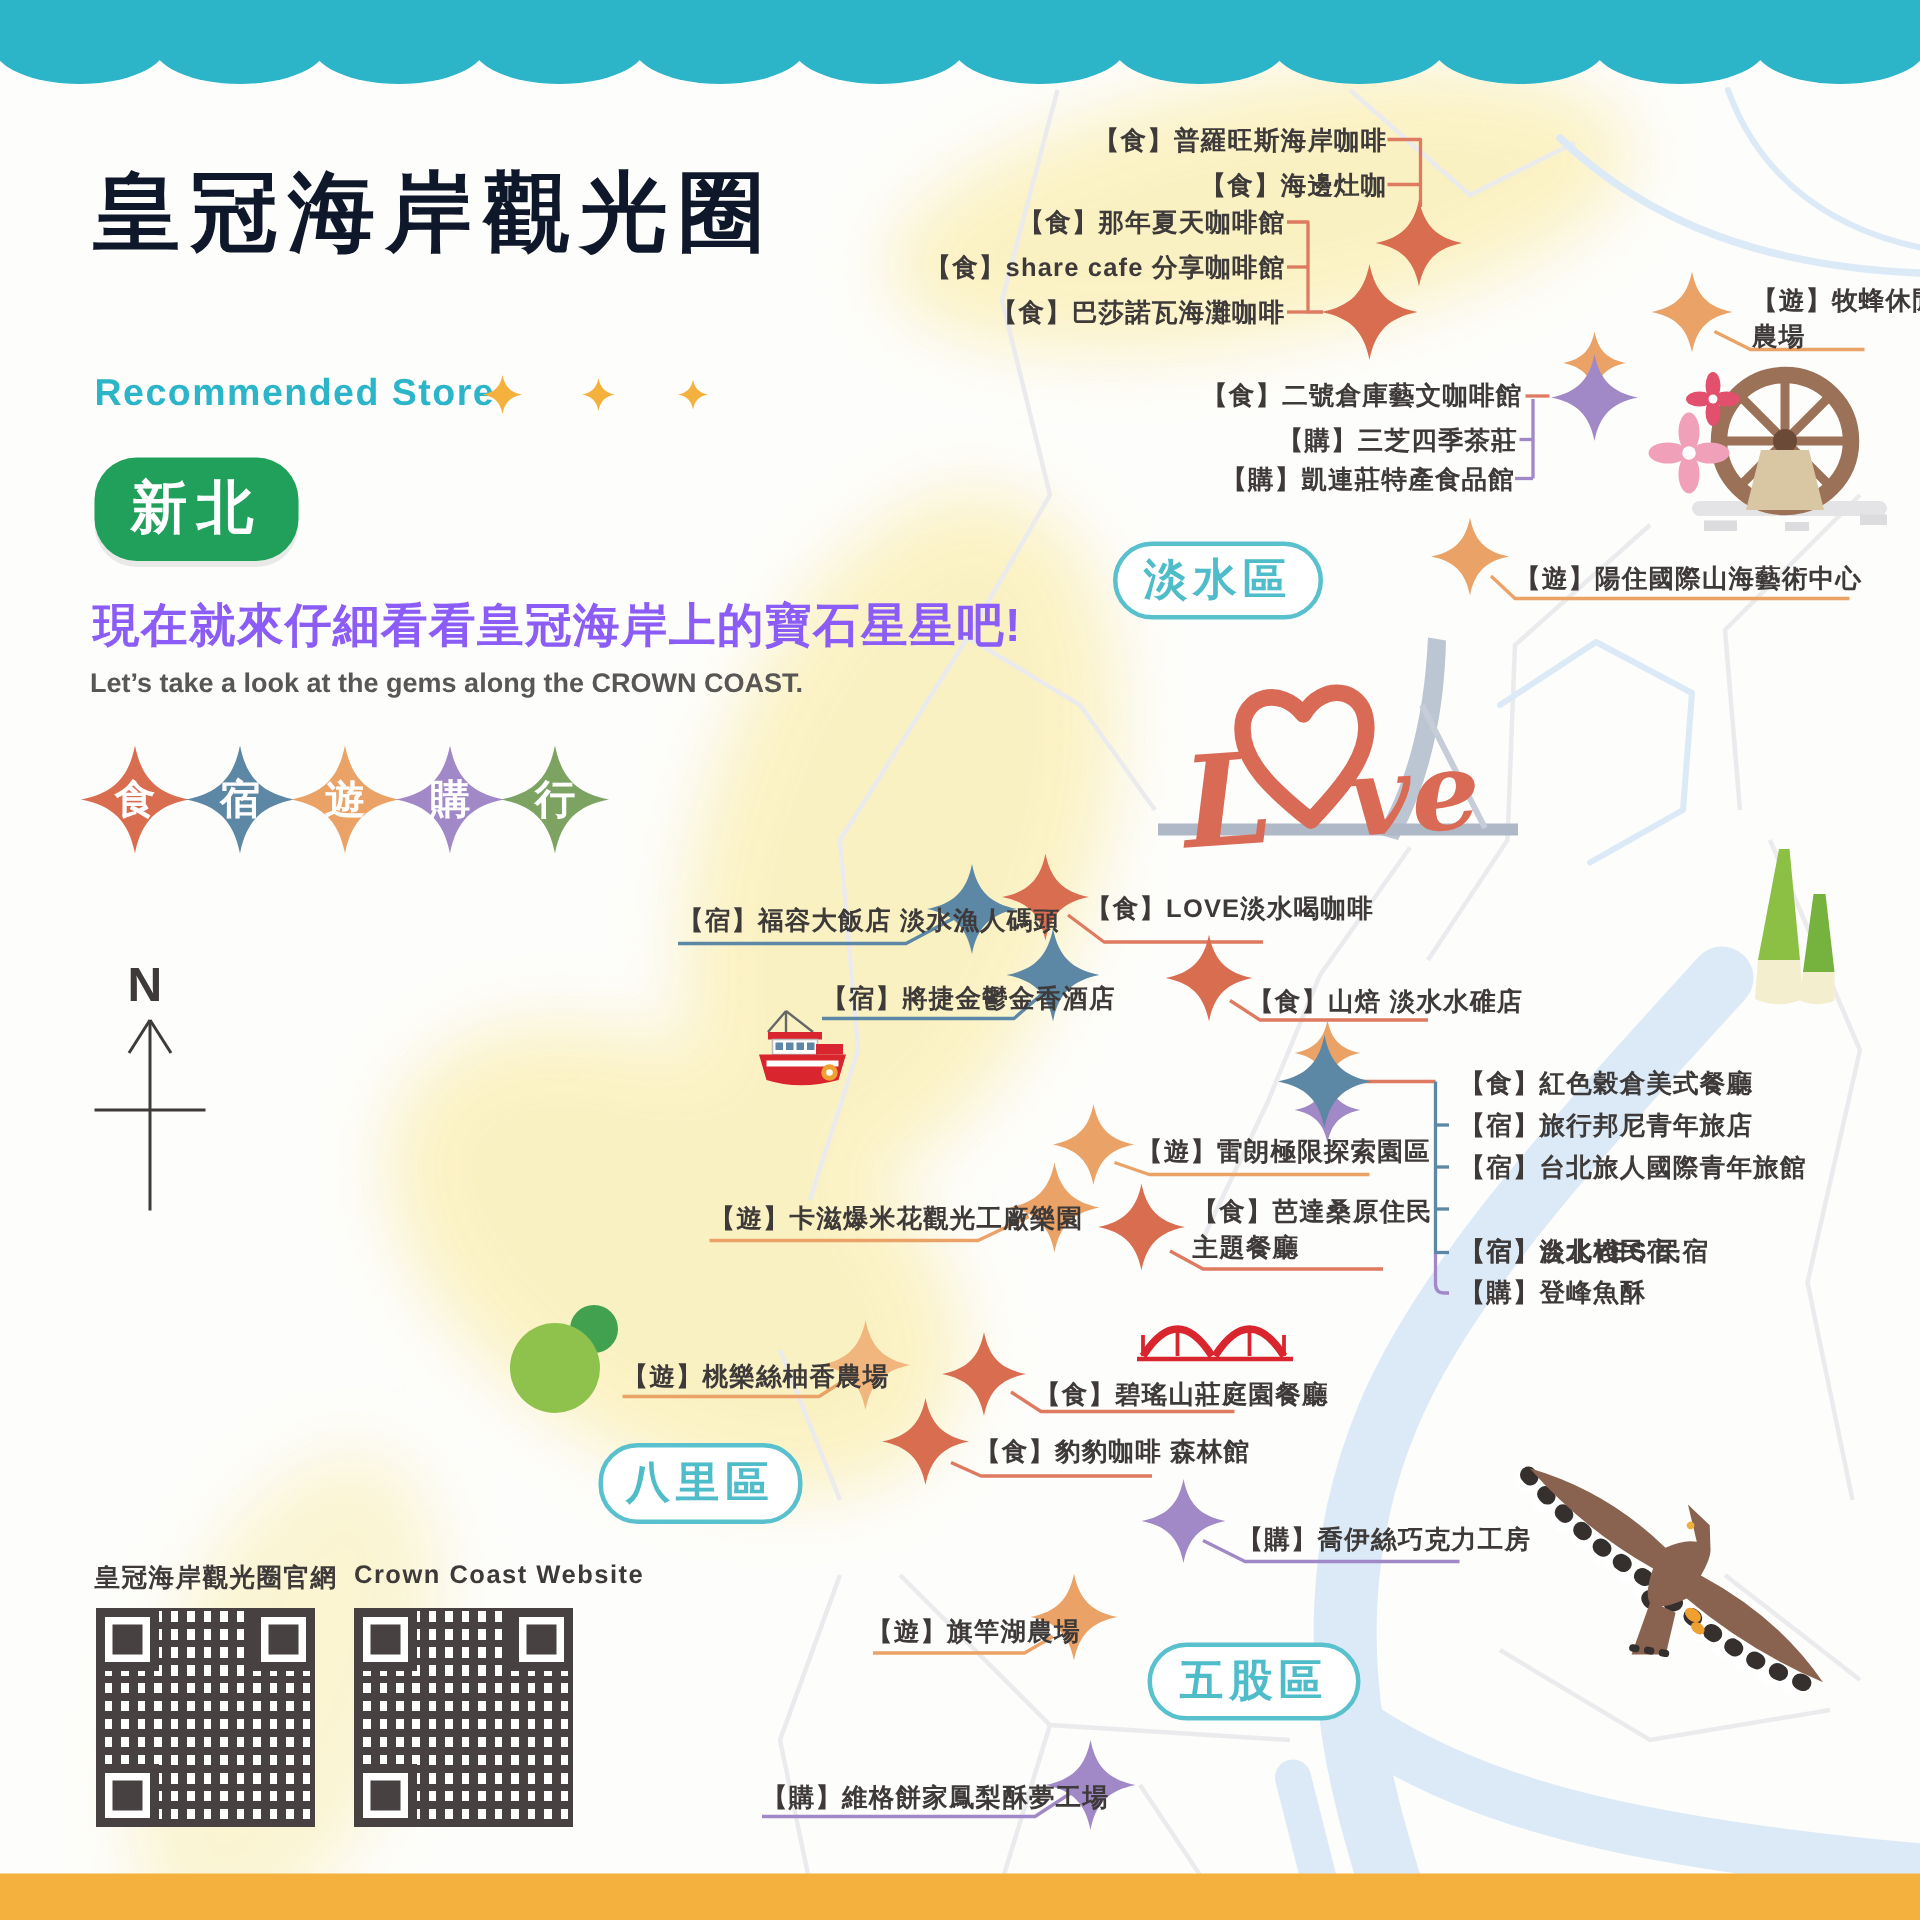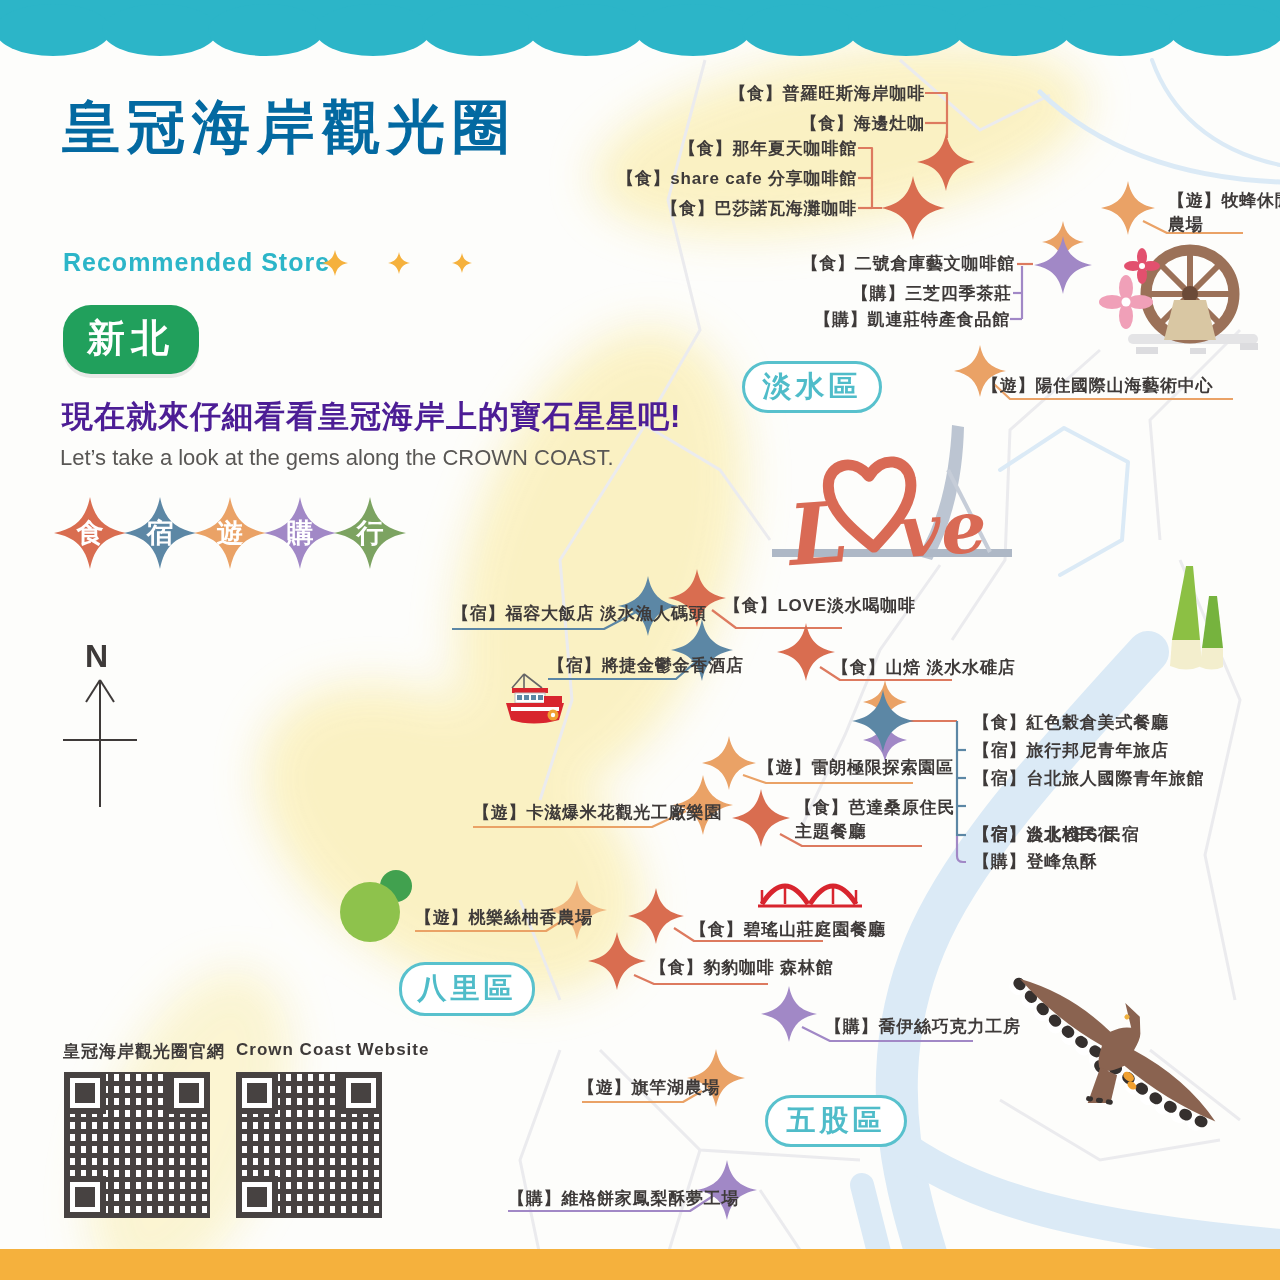--- a/index.html
+++ b/index.html
@@ -1,28 +1,28 @@
 <!DOCTYPE html>
 <html><head>
 <meta charset="utf-8">
 <style>
   html,body{margin:0;padding:0;background:#e8e8e8;}
   .stage{position:relative;width:1280px;height:1280px;background:#fdfdfb;overflow:hidden;
          font-family:"Liberation Sans","DejaVu Sans",sans-serif;}
   svg{display:block;}
   .abs{position:absolute;}
   
-  .title1{position:absolute;left:62px;top:89px;font-size:58px;font-weight:900;color:#0369a1;letter-spacing:7px;}
+  .title1{position:absolute;left:62px;top:103px;font-size:58px;font-weight:900;color:#0f172a;letter-spacing:7px;}
   .title2{position:absolute;left:62px;top:178px;font-size:58px;font-weight:900;letter-spacing:7px;}
   .title2 .t-teal{color:#2cb5c8;} .title2 .t-amber{color:#f0a22e;}
   .subtitle-en{position:absolute;left:63px;top:248px;font-size:25px;font-weight:800;color:#2cb5c8;letter-spacing:1px;}
   .badge-area{position:absolute;left:63px;top:305px;background:#21a05c;color:#fff;font-size:38px;font-weight:900;
       letter-spacing:6px;padding:8px 24px 10px 24px;border-radius:28px;box-shadow:0 4px 0 rgba(120,120,120,.15);}
-  .tagline-zh{position:absolute;left:62px;top:396px;font-size:31px;font-weight:600;color:#4c1d95;letter-spacing:1px;}
-  .tagline-en{position:absolute;left:60px;top:445px;font-size:22px;font-weight:400;color:#595755;}
+  .tagline-zh{position:absolute;left:62px;top:396px;font-size:31px;font-weight:600;color:#8b5cf6;letter-spacing:1px;}
+  .tagline-en{position:absolute;left:60px;top:445px;font-size:18px;font-weight:700;color:#595755;}
   
   .sparkle{position:absolute;}
   .sparkle svg{width:100%;height:100%;}
   .legend-char{position:absolute;inset:0;display:flex;align-items:center;justify-content:center;
       color:#fff;font-size:27px;font-weight:800;}
   
   .lbl{position:absolute;font-size:17px;font-weight:700;color:#3e3a39;letter-spacing:0.8px;
       line-height:24px;white-space:nowrap;z-index:6;}
   .r{text-align:right;}
   
@@ -430,21 +430,21 @@
   <div class="lbl r" style="right:423px;top:137px">【食】那年夏天咖啡館</div>
   <div class="lbl r" style="right:423px;top:167px">【食】share cafe 分享咖啡館</div>
   <div class="lbl r" style="right:423px;top:197px">【食】巴莎諾瓦海灘咖啡</div>
   <div class="lbl r" style="right:265px;top:252px">【食】二號倉庫藝文咖啡館</div>
   <div class="lbl r" style="right:268px;top:282px">【購】三芝四季茶莊</div>
   <div class="lbl r" style="right:270px;top:308px">【購】凱連莊特產食品館</div>
   <div class="lbl" style="left:1168px;top:189px">
     <div>【遊】牧蜂休閒</div>
     <div>農場</div>
   </div>
-  <div class="lbl" style="left:982px;top:374px">【遊】陽住國際山海藝術中心</div>
+  <div class="lbl" style="left:1010px;top:374px">【遊】陽住國際山海藝術中心</div>
   <div class="lbl" style="left:452px;top:602px">【宿】福容大飯店 淡水漁人碼頭</div>
   <div class="lbl" style="left:724px;top:594px">【食】LOVE淡水喝咖啡</div>
   <div class="lbl" style="left:548px;top:654px">【宿】將捷金鬱金香酒店</div>
   <div class="lbl" style="left:832px;top:656px">【食】山焙 淡水水碓店</div>
   <div class="lbl" style="left:973px;top:711px">【食】紅色穀倉美式餐廳</div>
   <div class="lbl" style="left:973px;top:739px">【宿】旅行邦尼青年旅店</div>
   <div class="lbl" style="left:973px;top:767px">【宿】台北旅人國際青年旅館</div>
   <div class="lbl" style="left:973px;top:823px">【宿】淡水棧民宿</div>
   <div class="lbl" style="left:973px;top:823px">【宿】台北YES 民宿</div>
   <div class="lbl" style="left:973px;top:850px">【購】登峰魚酥</div>

